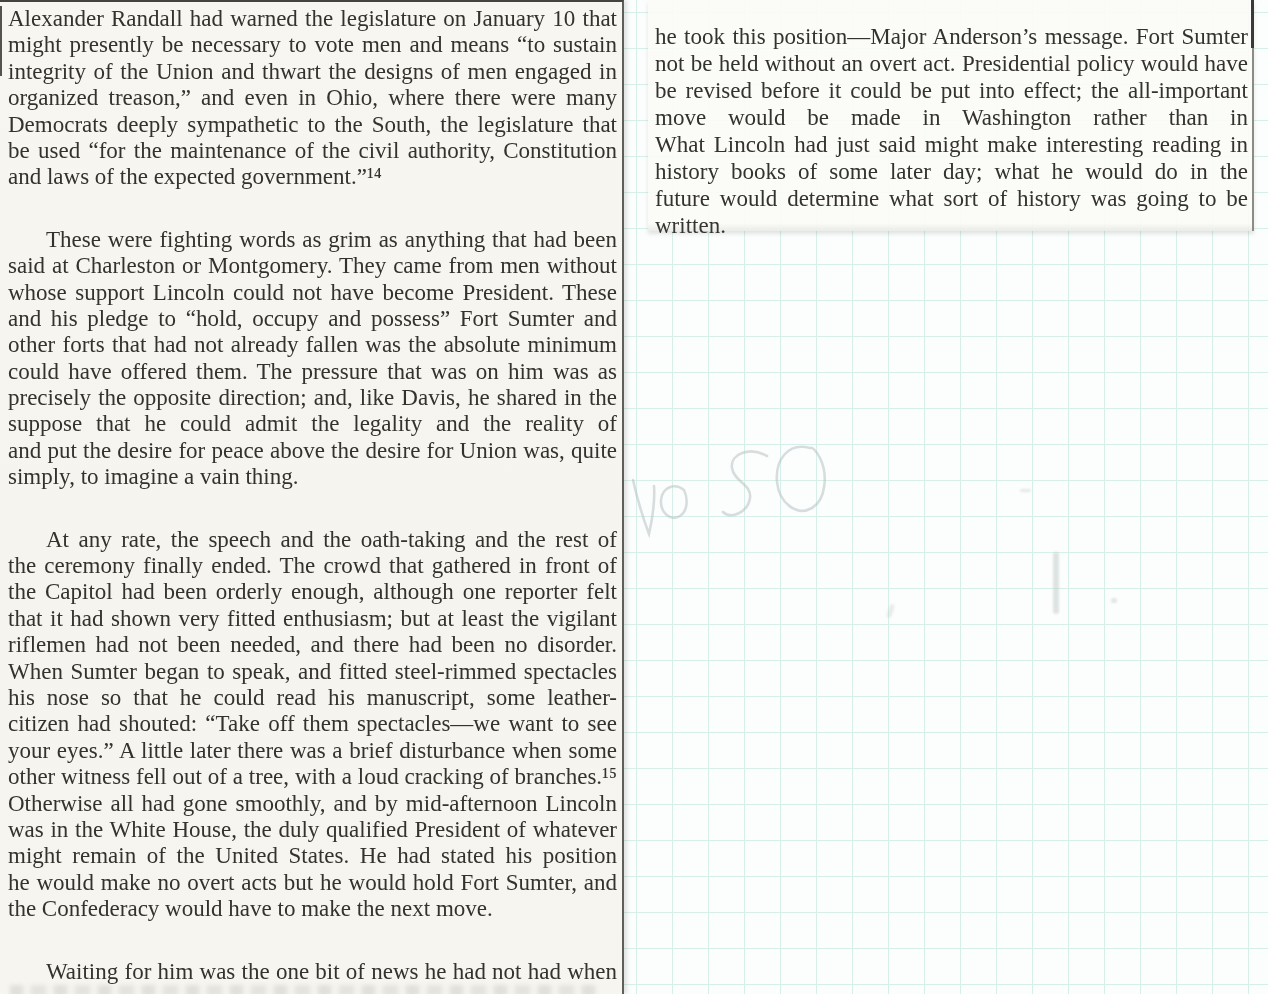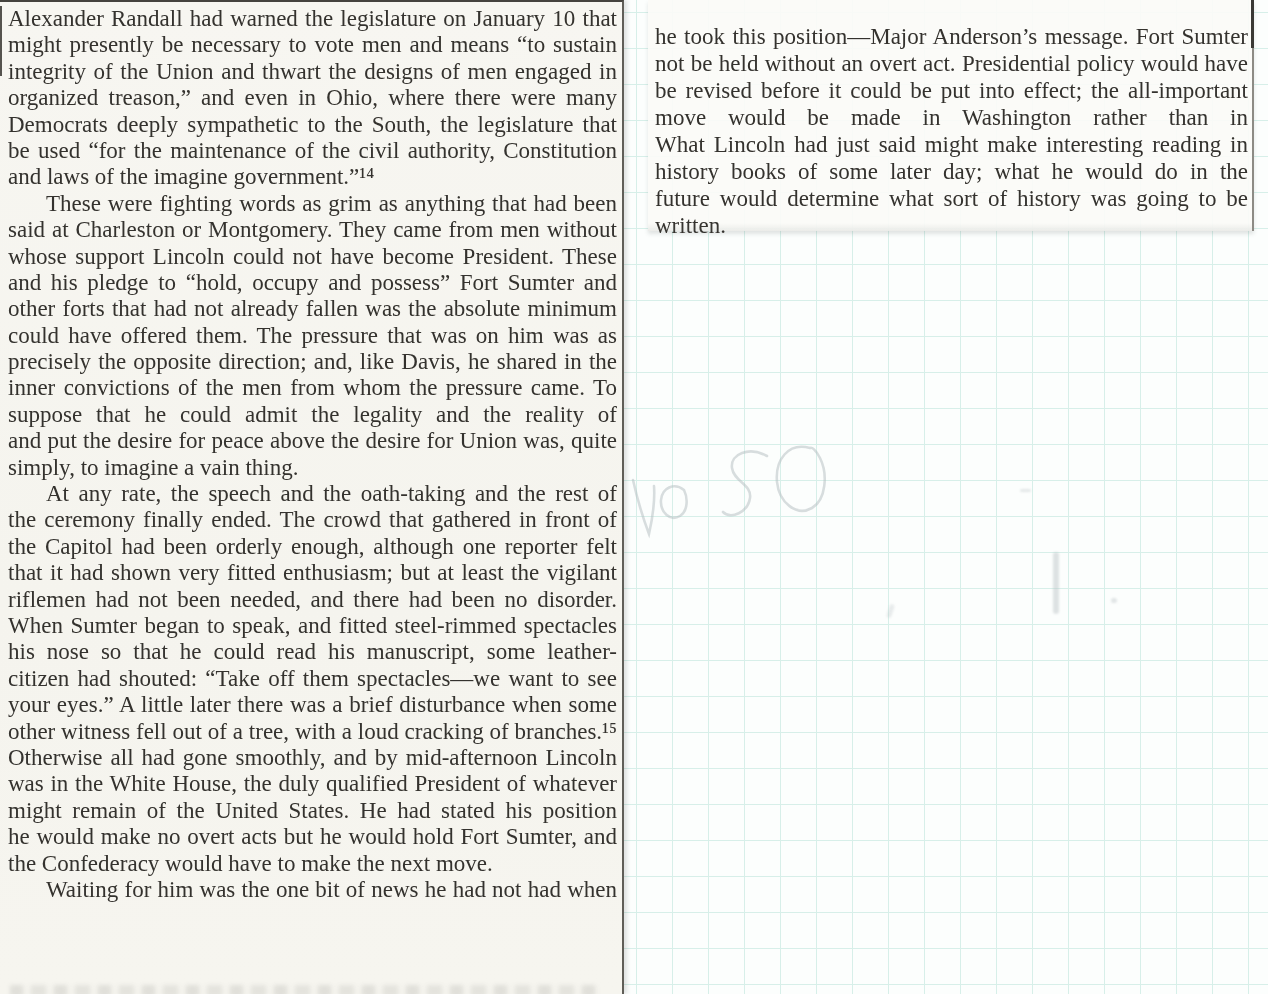--- a/index.html
+++ b/index.html
@@ -78,21 +78,21 @@
   .clip-right .textcol { line-height: 27px; margin-top: 16px; }
   .para { margin: 0; }
   .line {
     text-align: justify;
     text-align-last: justify;
     white-space: normal;
     overflow: hidden;
     height: 26.4px;
   }
   .clip-right .line { height: 27px; }
-  .line.indent { text-indent: 38px; }
+  .line.indent { text-indent: 38px; margin-top: 36px; }
   .line.end { text-align-last: left; }
 
   
   .cutoff-strip {
     position: absolute;
     left: 10px; bottom: -3px;
     width: 590px; height: 12px;
     background: repeating-linear-gradient(90deg,
       rgba(70,70,65,0.22) 0 13px, rgba(70,70,65,0.02) 13px 21px,
       rgba(70,70,65,0.18) 21px 36px, rgba(70,70,65,0.02) 36px 44px);
@@ -141,31 +141,30 @@
 
   <div class="clip clip-left">
     <div class="textcol">
         <div class="para">
           <div class="line">Alexander Randall had warned the legislature on January 10 that it</div>
           <div class="line">might presently be necessary to vote men and means “to sustain the</div>
           <div class="line">integrity of the Union and thwart the designs of men engaged in</div>
           <div class="line">organized treason,” and even in Ohio, where there were many</div>
           <div class="line">Democrats deeply sympathetic to the South, the legislature that</div>
           <div class="line">be used “for the maintenance of the civil authority, Constitution</div>
-          <div class="line end">and laws of the imagine government.”¹⁴</div>
+          <div class="line end">and laws of the expected government.”¹⁴</div>
         </div>
         <div class="para">
           <div class="line indent">These were fighting words as grim as anything that had been</div>
           <div class="line">said at Charleston or Montgomery. They came from men without</div>
           <div class="line">whose support Lincoln could not have become President. These men</div>
           <div class="line">and his pledge to “hold, occupy and possess” Fort Sumter and any</div>
           <div class="line">other forts that had not already fallen was the absolute minimum he</div>
           <div class="line">could have offered them. The pressure that was on him was as</div>
           <div class="line">precisely the opposite direction; and, like Davis, he shared in the</div>
-          <div class="line">inner convictions of the men from whom the pressure came. To</div>
           <div class="line">suppose that he could admit the legality and the reality of secession</div>
           <div class="line">and put the desire for peace above the desire for Union was, quite</div>
           <div class="line end">simply, to imagine a vain thing.</div>
         </div>
         <div class="para">
           <div class="line indent">At any rate, the speech and the oath-taking and the rest of</div>
           <div class="line">the ceremony finally ended. The crowd that gathered in front of</div>
           <div class="line">the Capitol had been orderly enough, although one reporter felt</div>
           <div class="line">that it had shown very fitted enthusiasm; but at least the vigilant</div>
           <div class="line">riflemen had not been needed, and there had been no disorder.</div>

